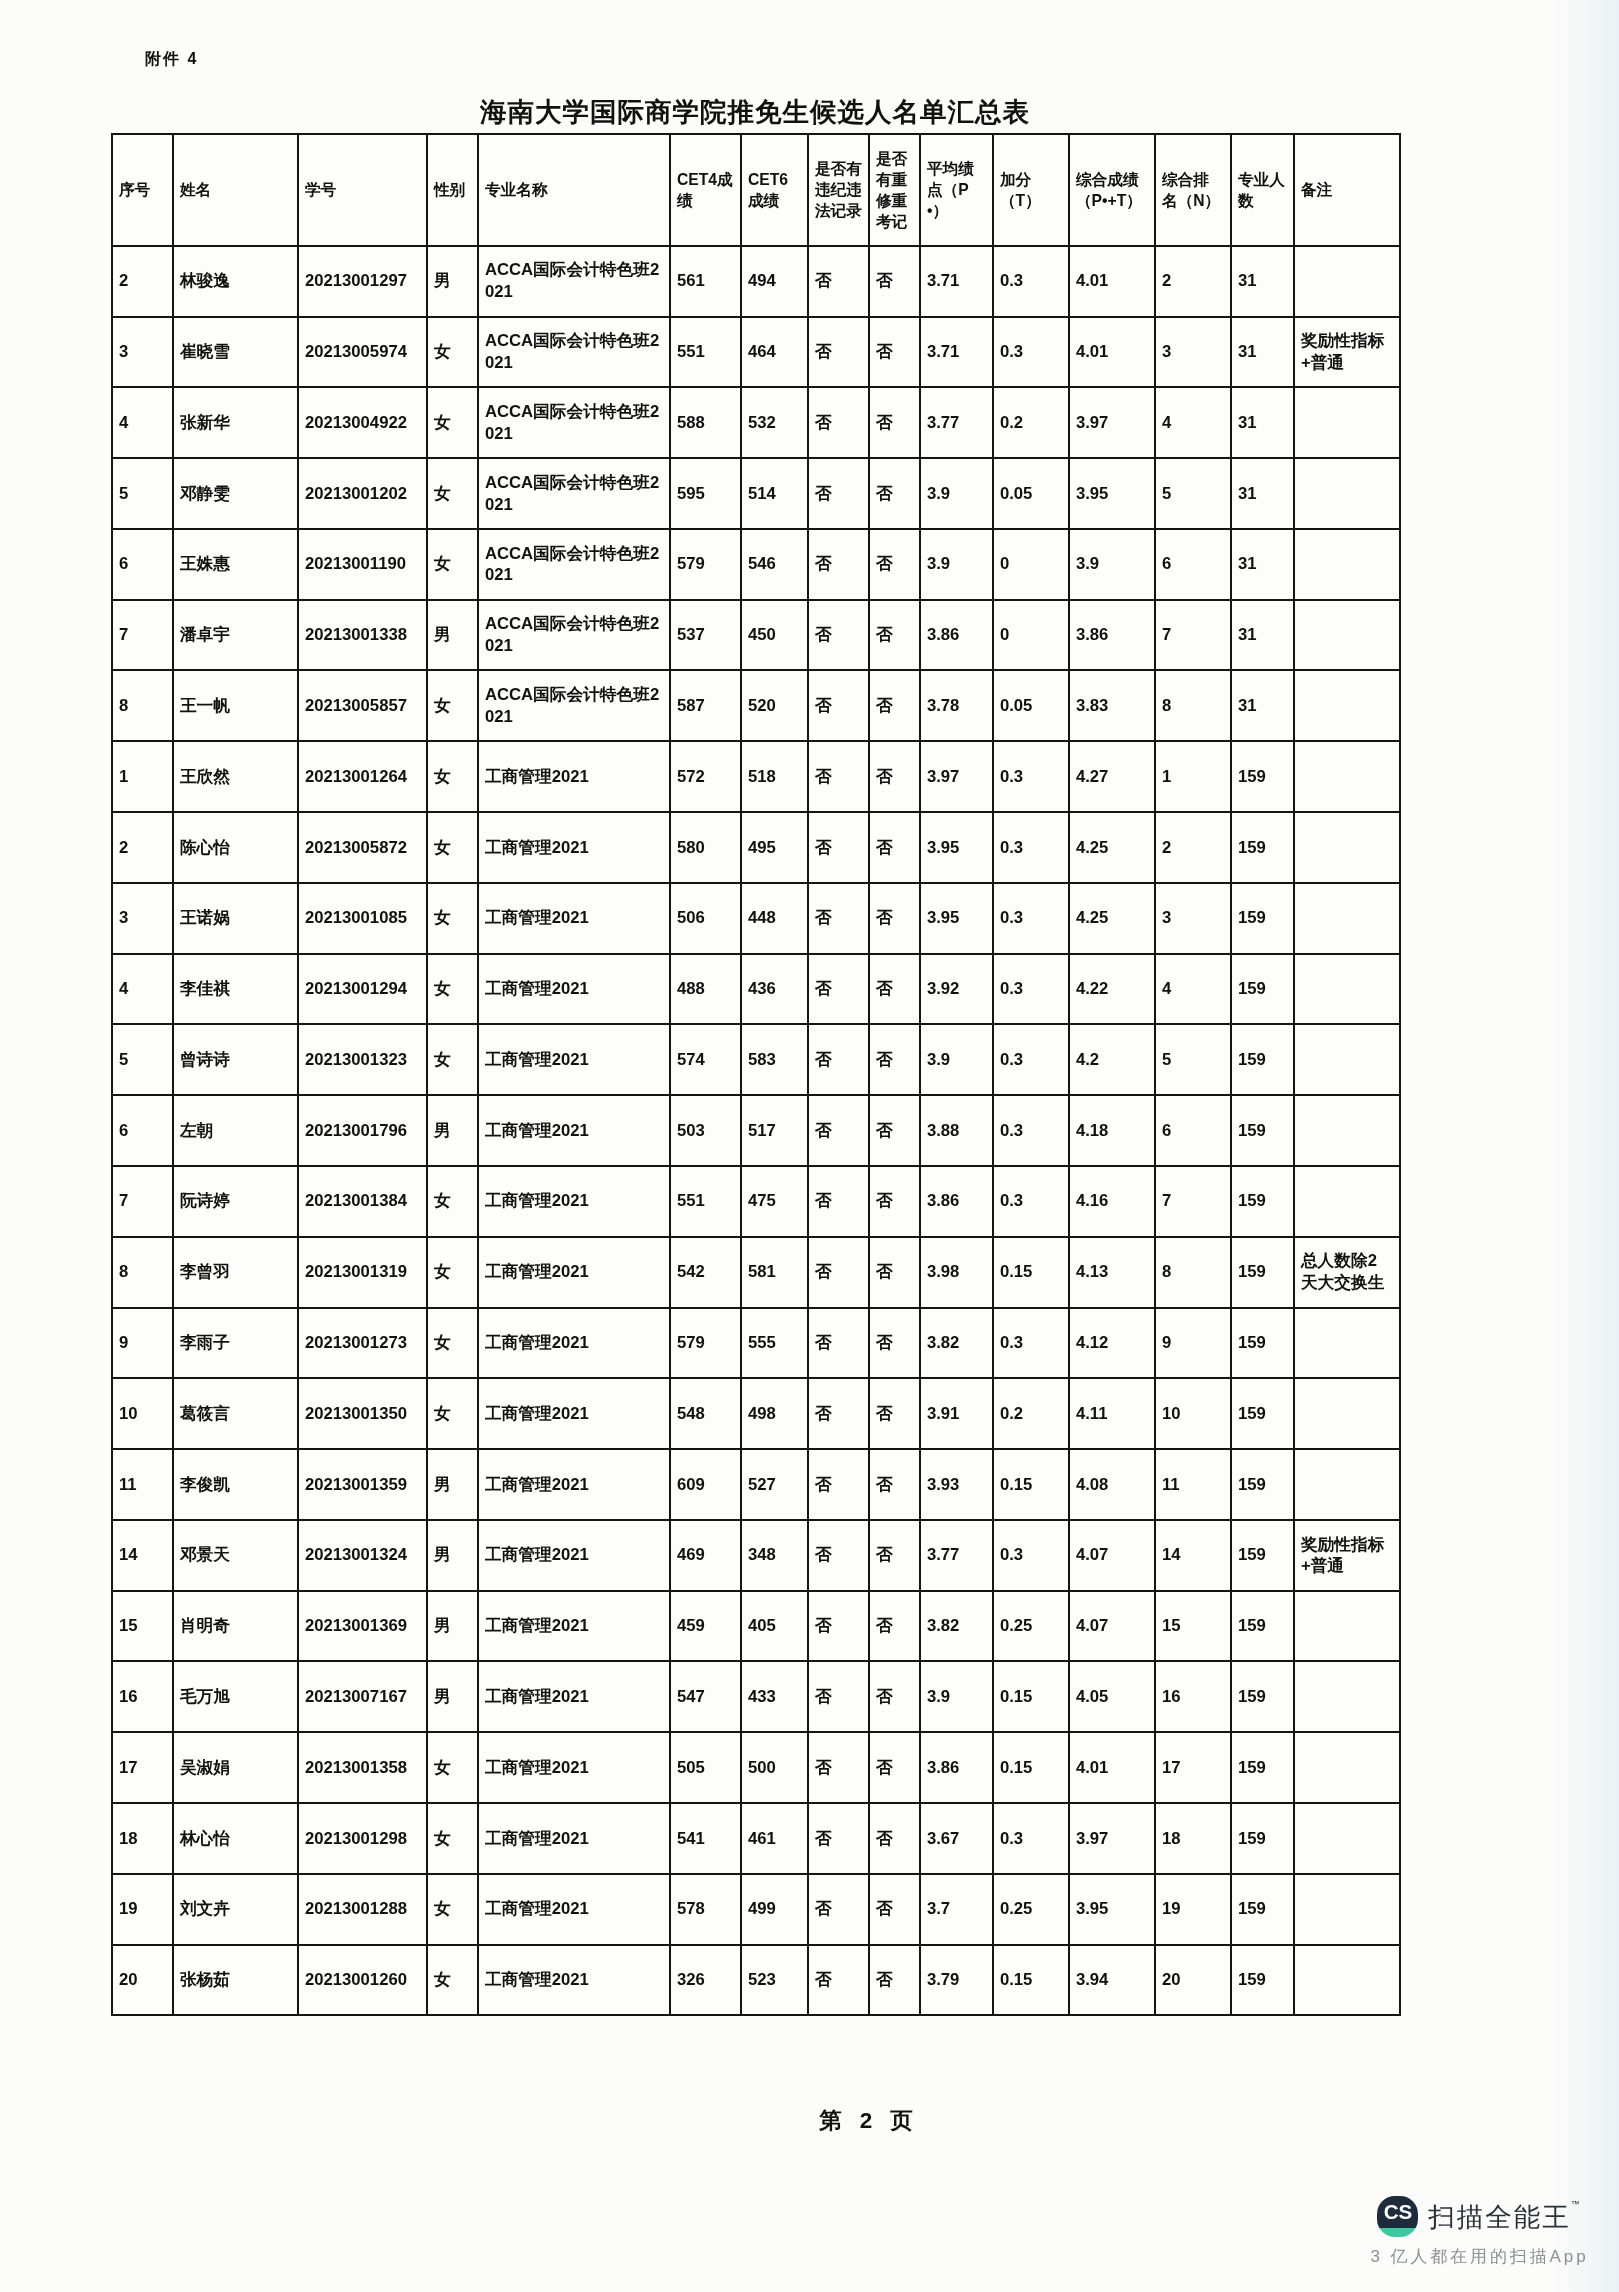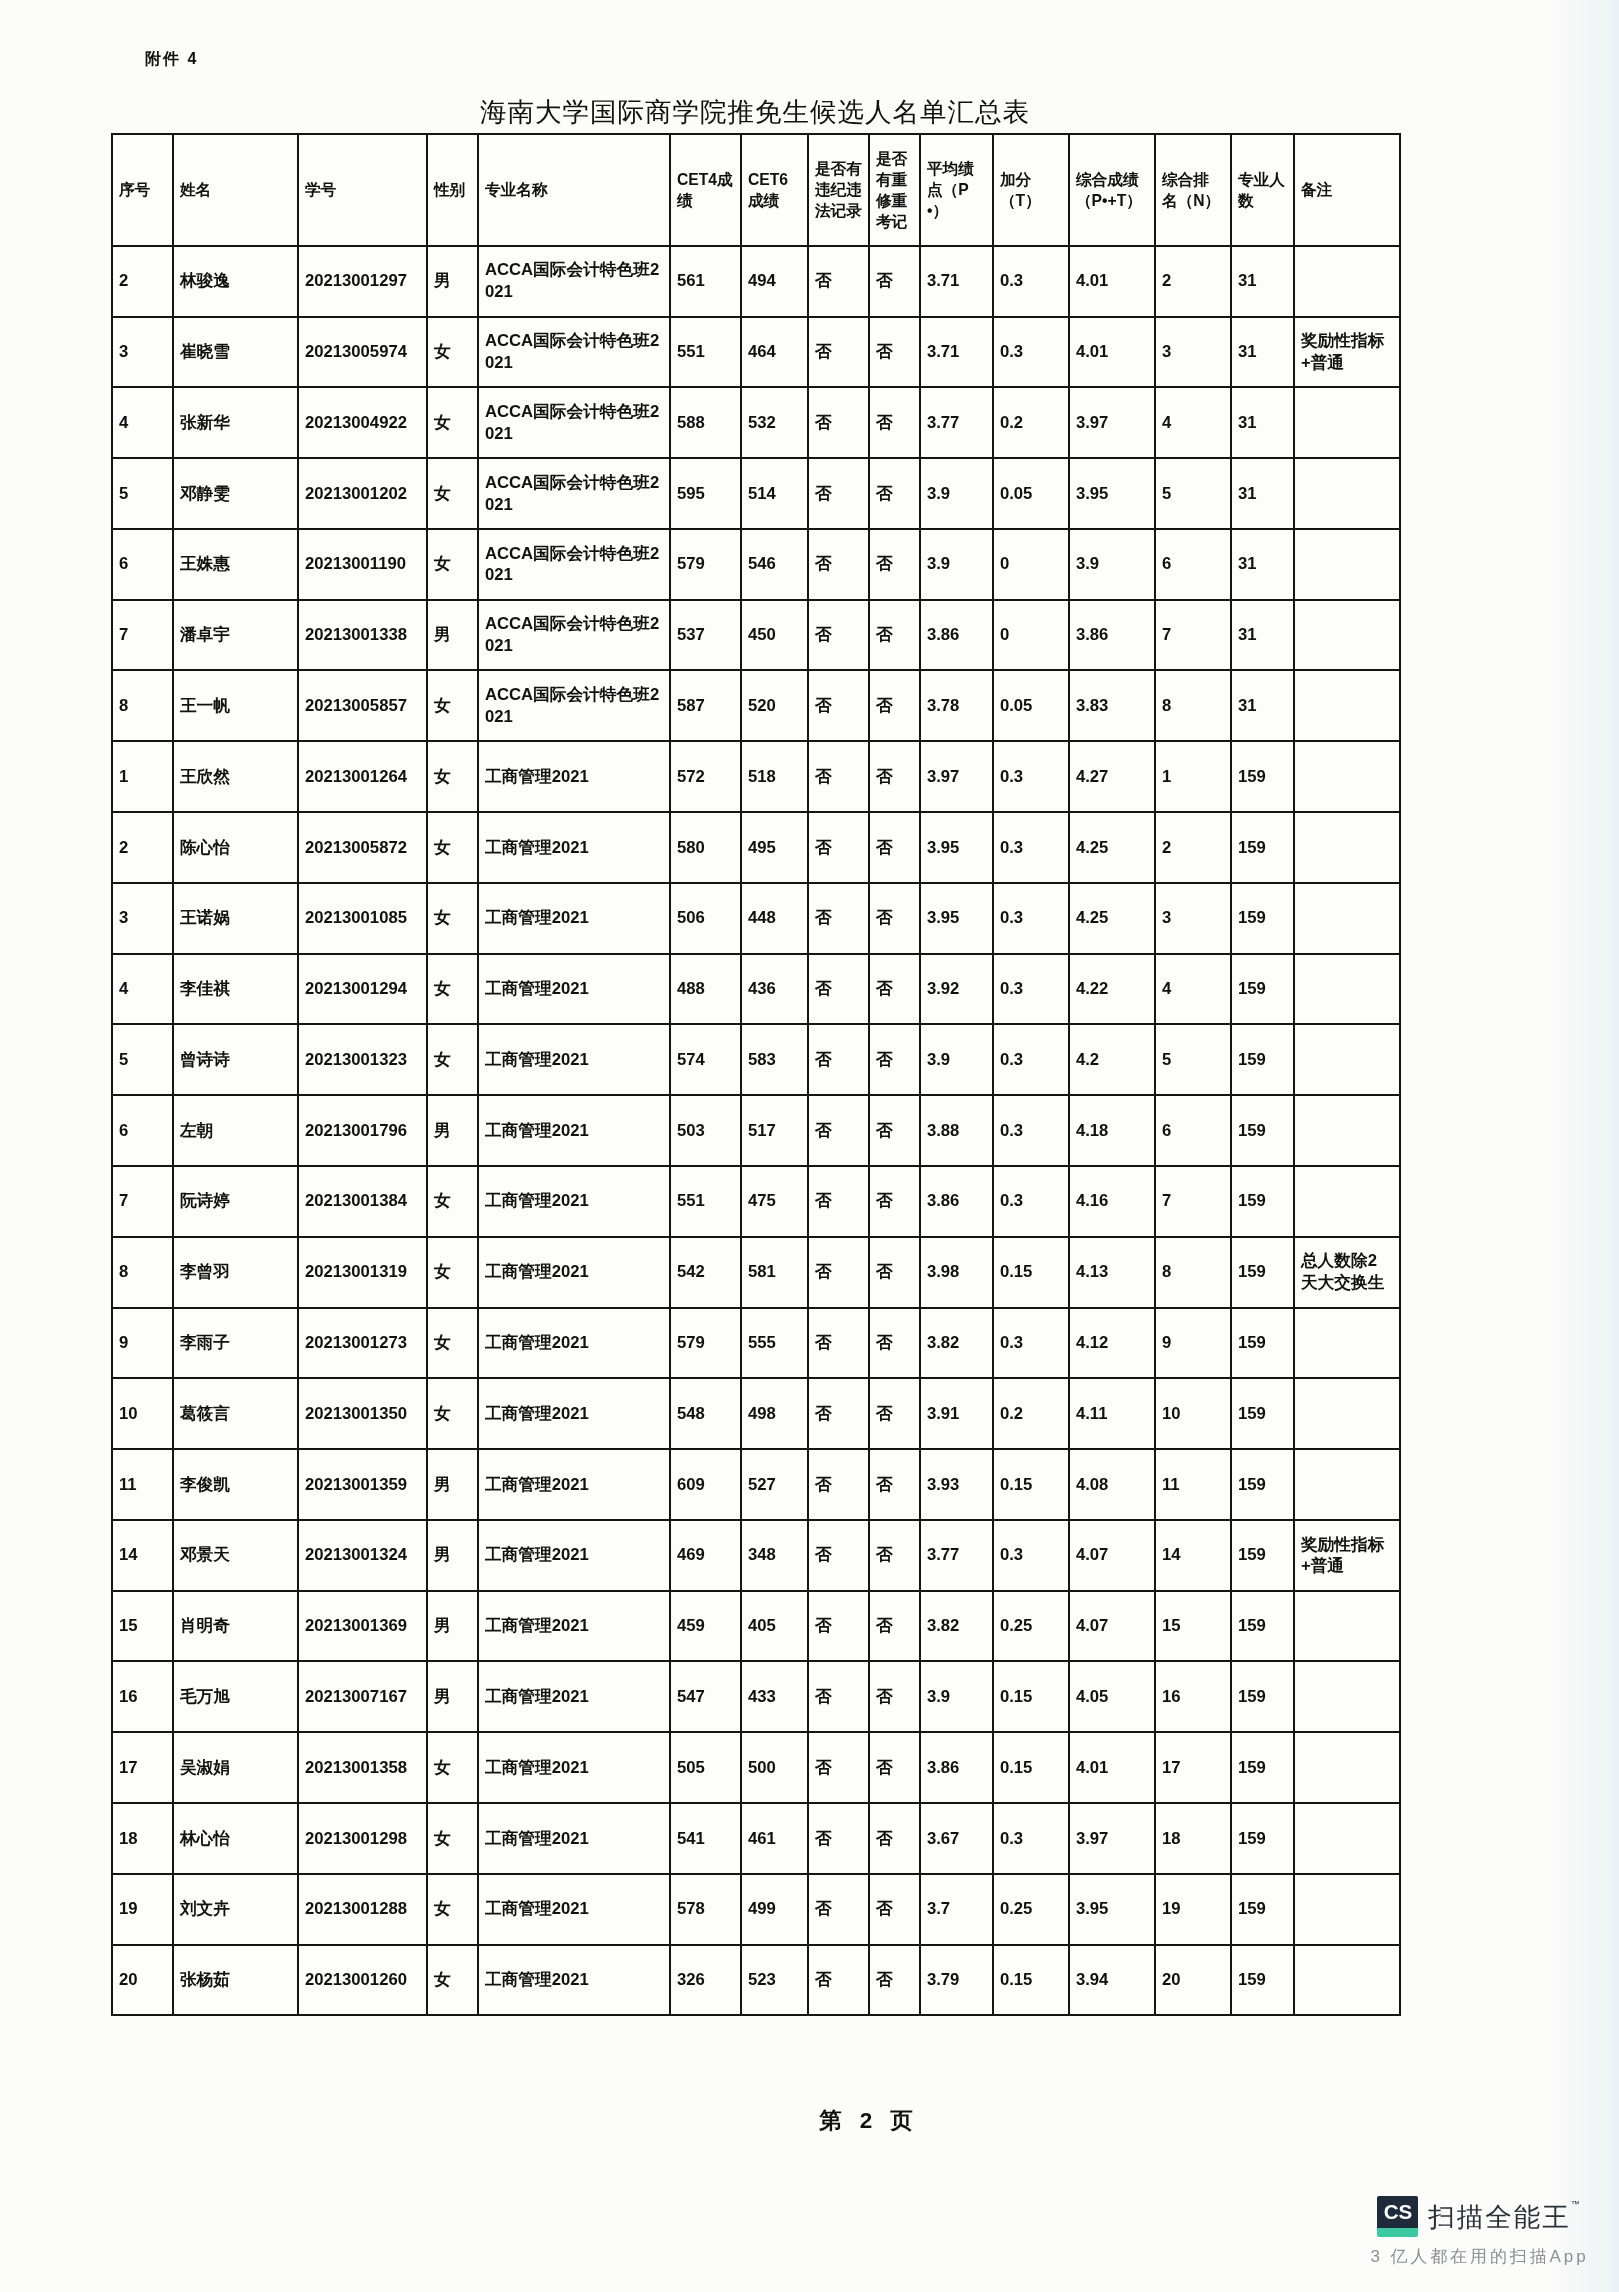--- a/index.html
+++ b/index.html
@@ -15,21 +15,21 @@
     position:absolute;top:0;right:0;width:69px;height:2293px;
     background:linear-gradient(to right,rgba(225,236,242,0),rgba(213,228,238,0.45));
     pointer-events:none;
   }
   .attachment{
     position:absolute;left:145px;top:49px;
     font-size:16px;font-weight:600;letter-spacing:2px;
   }
   .doc-title{
     position:absolute;left:111px;top:94px;width:1288px;
-    text-align:center;font-size:26.5px;font-weight:400;letter-spacing:1px;
+    text-align:center;font-size:26.5px;font-weight:700;letter-spacing:1px;
   }
   table.summary{
     position:absolute;left:111px;top:133px;width:1288px;
     border-collapse:collapse;table-layout:fixed;
     background:#fdfdfc;
   }
   table.summary th,table.summary td{
     border:2px solid #151515;
     padding:2.9px 5.9px;
     vertical-align:middle;
@@ -53,21 +53,21 @@
     position:absolute;left:111px;top:2105px;width:1516px;text-align:center;
     font-size:22.5px;font-weight:700;letter-spacing:5.9px;
   }
   
   .watermark{
     position:absolute;left:1357px;top:2196px;width:245px;
     display:flex;flex-direction:column;align-items:center;
   }
   .wm-row{display:flex;align-items:center;gap:9.8px;}
   .wm-icon{
-    width:41px;height:41px;border-radius:2px;overflow:hidden;
+    width:41px;height:41px;border-radius:18px;overflow:hidden;
     display:flex;flex-direction:column;text-align:right;
   }
   .wm-icon .wm-cs{
     flex:1;background:#1d2b3a;color:#fff;
     display:flex;align-items:center;justify-content:center;
     font-size:20.6px;font-weight:800;letter-spacing:0px;
   }
   .wm-icon .wm-strip{height:8.8px;background:#3cc8a0;}
   .wm-name{
     font-size:26.5px;font-weight:400;color:#29313a;letter-spacing:2px;

